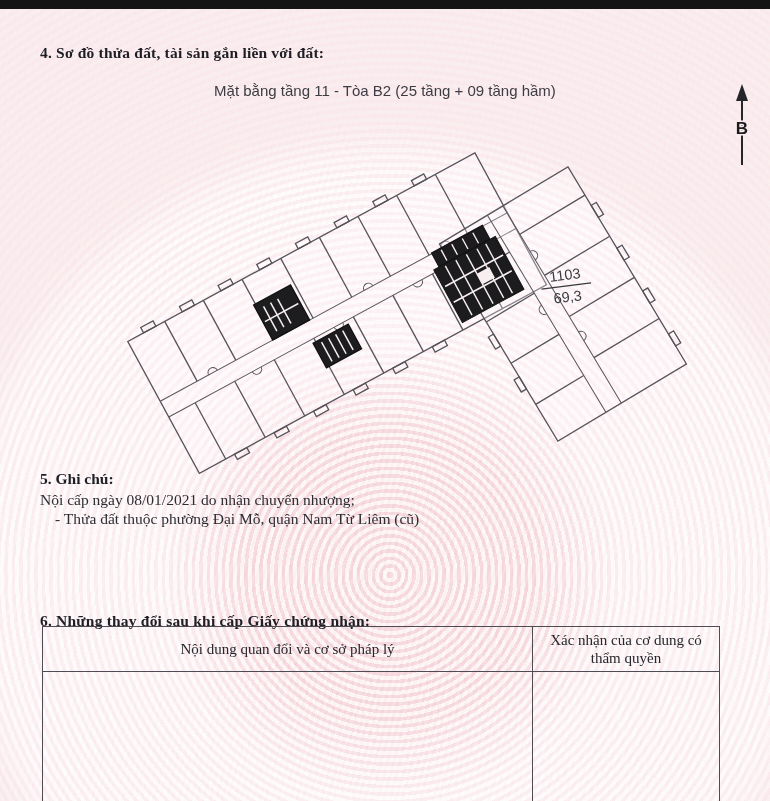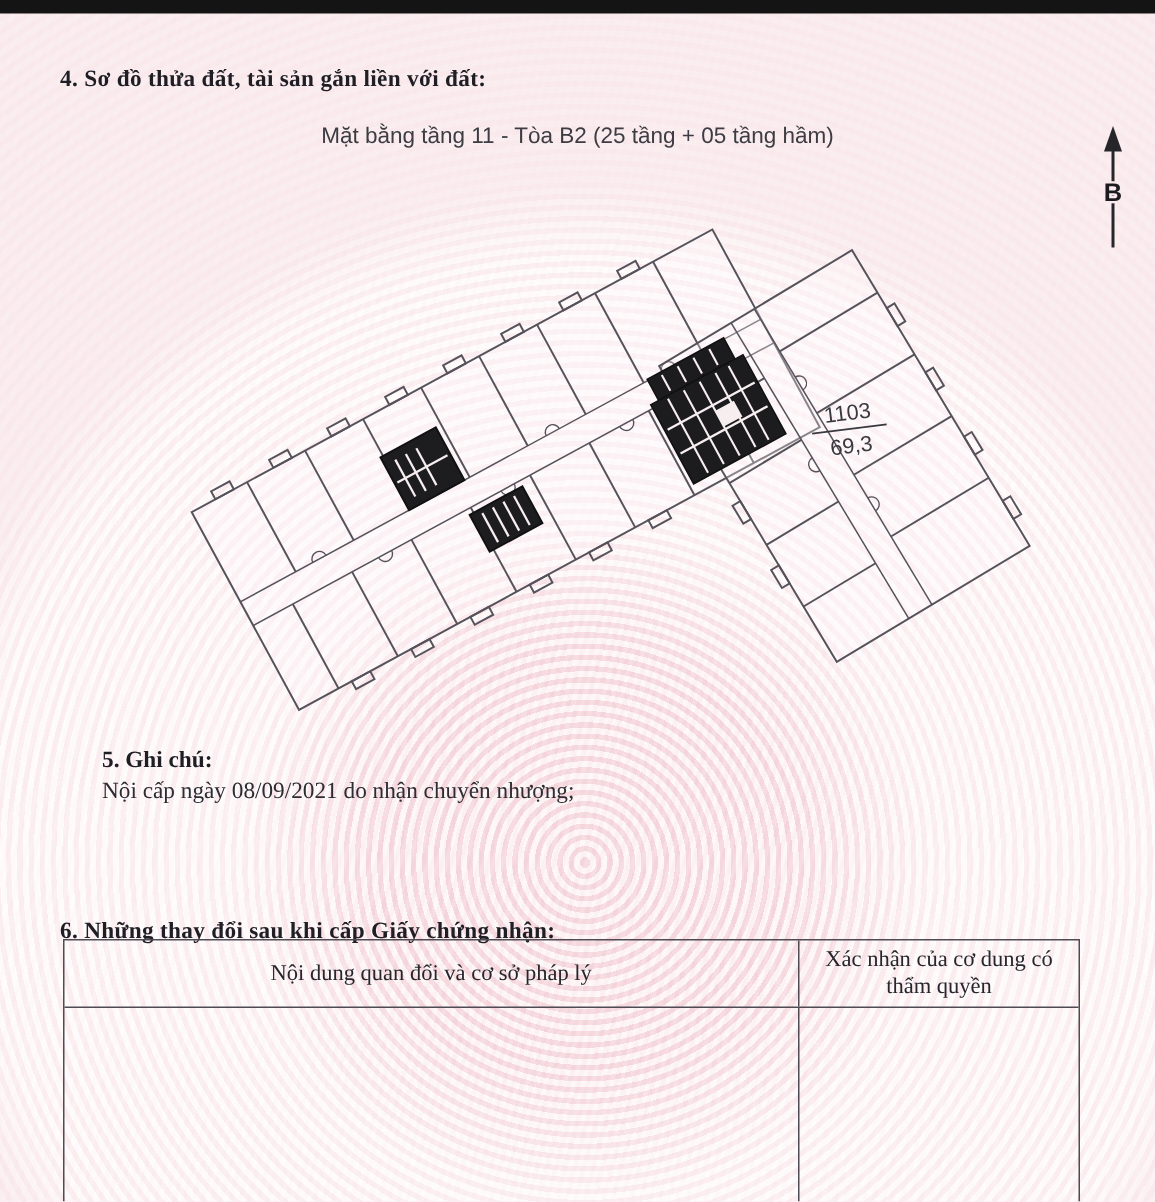--- a/index.html
+++ b/index.html
@@ -26,21 +26,21 @@
   .h-bold{
     position:absolute;left:40px;
     font-weight:bold;font-size:15.5px;color:#1e1e24;letter-spacing:0.2px;
     white-space:nowrap;
   }
   .caption{
     position:absolute;left:20px;top:82px;width:730px;text-align:center;
     font-family:"Liberation Sans", sans-serif;font-size:15px;color:#3c3c42;
     white-space:nowrap;
   }
-  .notes{position:absolute;left:40px;top:498px;width:700px;color:#2c2c32;margin-left:28px;}
+  .notes{position:absolute;left:40px;top:470px;width:700px;color:#2c2c32;}
   .notes .title{font-weight:bold;font-size:15.5px;color:#1e1e24;margin-bottom:2px;}
   .notes .line{font-size:15.5px;line-height:19.4px;}
   .notes .dash{padding-left:15px;}
   .table{
     position:absolute;left:42px;top:626px;width:676px;height:176px;
     border-top:1.4px solid #4e4b52;border-left:1.4px solid #4e4b52;border-right:1.4px solid #4e4b52;
     display:flex;flex-direction:column;color:#26262c;
   }
   .t-row{display:flex;flex:0 0 auto;}
   .t-row.body{flex:1 1 auto;}
@@ -54,21 +54,21 @@
 </style>
 </head>
 <body>
 
 <div class="page">
 
   <div class="scan-bar"></div>
 
   <div class="h-bold" style="top:44px;">4. Sơ đồ thửa đất, tài sản gắn liền với đất:</div>
 
-  <div class="caption">Mặt bằng tầng 11 - Tòa B2 (25 tầng + 05 tầng hầm)</div>
+  <div class="caption">Mặt bằng tầng 11 - Tòa B2 (25 tầng + 09 tầng hầm)</div>
 
   <svg viewBox="0 0 720 420" style="position:absolute;left:40px;top:80px;width:720px;height:420px;">
 
     <g>
       <line x1="702" y1="16" x2="702" y2="85" stroke="#26262a" stroke-width="2"></line>
       <polygon points="702,4 696,21 708,21" fill="#26262a"></polygon>
       <text x="702" y="54" text-anchor="middle" font-size="17" font-weight="bold" fill="#1c1c20" stroke="#faecee" stroke-width="3" paint-order="stroke">B</text>
     </g>
 
     <g transform="translate(125,330) rotate(-28.5)" stroke="#55525a" fill="none" stroke-width="1.3">
@@ -178,21 +178,22 @@
 
     <g transform="translate(526,204) rotate(-7)">
       <text x="0" y="-4" text-anchor="middle" font-size="14.5" fill="#38383e">1103</text>
       <line x1="-25" y1="2" x2="25" y2="2" stroke="#38383e" stroke-width="1.2"></line>
       <text x="0" y="18" text-anchor="middle" font-size="14.5" fill="#38383e">69,3</text>
     </g>
   </svg>
 
   <div class="notes">
     <div class="title">5. Ghi chú:</div>
-    <div class="line">Nội cấp ngày 08/09/2021 do nhận chuyển nhượng;</div>
+    <div class="line">Nội cấp ngày 08/01/2021 do nhận chuyển nhượng;</div>
+    <div class="line dash">- Thửa đất thuộc phường Đại Mỗ, quận Nam Từ Liêm (cũ)</div>
   </div>
 
   <div class="h-bold" style="top:612px;">6. Những thay đổi sau khi cấp Giấy chứng nhận:</div>
 
   <div class="table">
     <div class="t-row t-head">
       <div class="t-cell t-c1">Nội dung quan đổi và cơ sở pháp lý</div>
       <div class="t-cell t-c2">Xác nhận của cơ dung có thẩm quyền</div>
     </div>
     <div class="t-row body">

